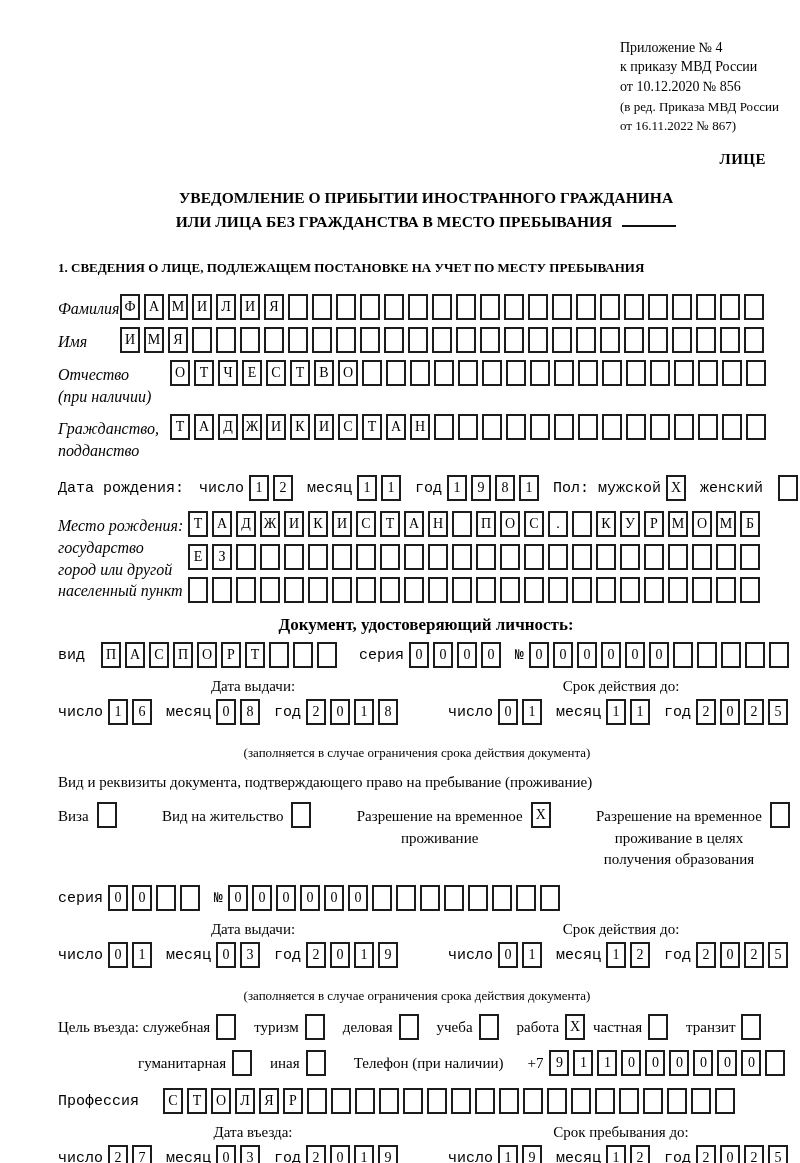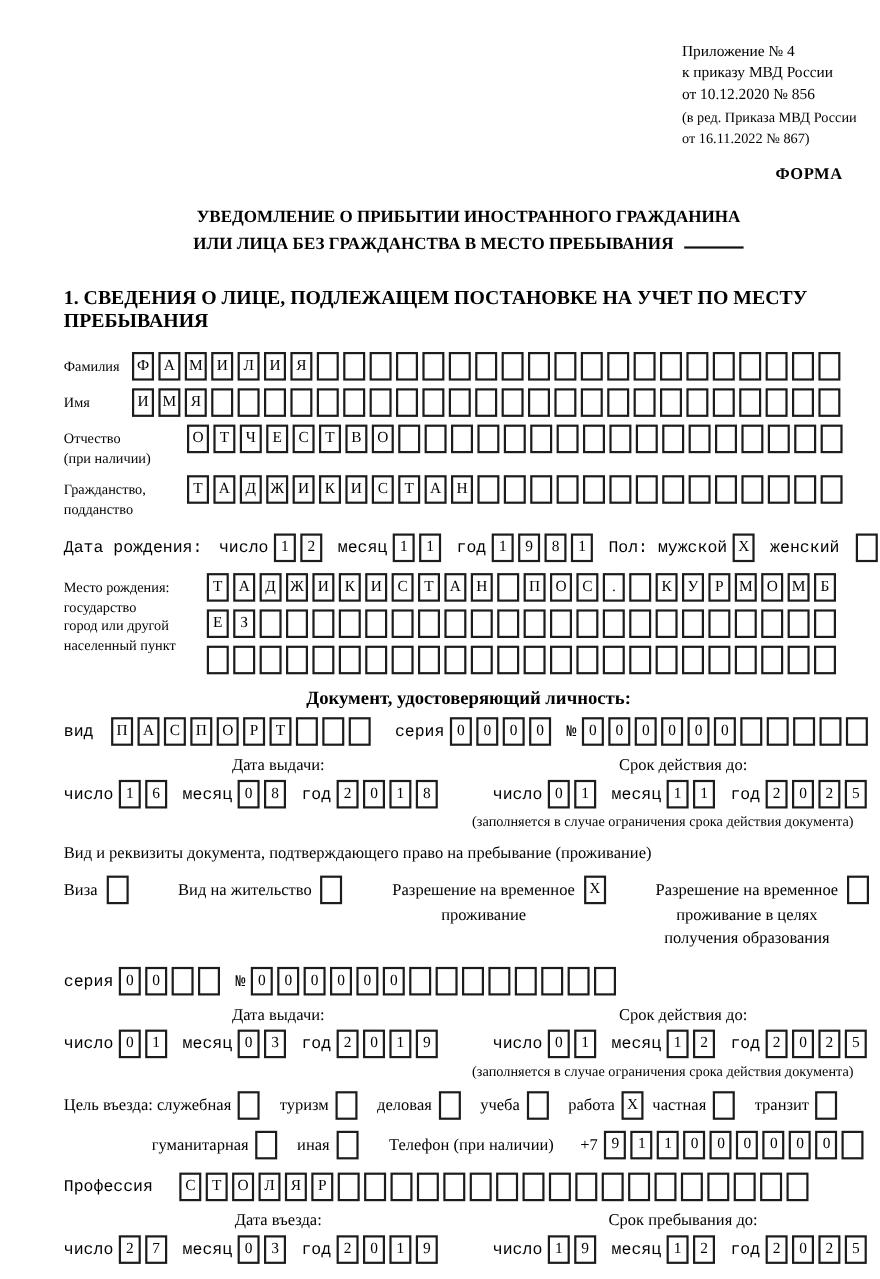--- a/index.html
+++ b/index.html
@@ -3,38 +3,38 @@
 <meta charset="utf-8">
 <style>
   html,body{margin:0;padding:0;background:#fff;}
   body{width:800px;font-family:"Liberation Serif","DejaVu Serif",serif;color:#000;}
   .page{width:800px;min-height:1163px;box-sizing:border-box;padding:38px 6px 30px 58px;}
   .hdr-block{margin-left:562px;font-size:14px;line-height:1.38;}
   .hdr-small{font-size:13px;line-height:1.35;margin-top:2px;}
   .forma{font-weight:bold;text-align:right;padding-right:28px;font-size:15px;margin-top:16px;letter-spacing:.5px;}
   .title{text-align:center;font-weight:bold;font-size:15.5px;line-height:1.55;margin-top:18px;}
   .uline{display:inline-block;width:54px;border-bottom:2px solid #111;margin-left:10px;}
-  .sec{font-weight:bold;font-size:18px;margin-top:26px;}
+  .sec{font-weight:bold;font-size:13px;margin-top:26px;}
   .row{display:flex;align-items:flex-start;margin-top:7px;}
-  .lbl{font-size:13px;padding-top:4px;flex:none;line-height:1.35;}
+  .lbl{font-size:16px;padding-top:4px;flex:none;line-height:1.35;font-style:italic;}
   .w62{width:62px;} .w112{width:112px;} .w130{width:130px;} .w100{width:100px;}
   .cells{display:flex;flex:none;}
   .cell{box-sizing:border-box;flex:none;width:20px;height:26px;border:2px solid #1c1c1c;margin-right:4px;
         display:flex;align-items:center;justify-content:center;font-size:14px;background:#fff;}
   .stack>div{margin-bottom:7px;}
   .stack>div:last-child{margin-bottom:0;}
   .center-b{font-weight:bold;text-align:center;font-size:17px;margin-top:12px;}
   .dlbl{font-size:15px;margin-right:5px;flex:none;font-family:Liberation Mono, monospace;}
   .gap18{margin-left:18px;} .gap10{margin-left:10px;} .gap24{margin-left:24px;}
   .dates{display:flex;margin-top:10px;}
   .dcol-l{width:390px;flex:none;}
   .dcol-r{flex:1;}
   .dhead{text-align:center;font-size:15px;margin-bottom:4px;}
   .dline{display:flex;align-items:center;}
-  .vnote{text-align:right;padding-right:18px;font-size:13px;margin-top:4px;}
+  .vnote{text-align:center;padding-right:18px;font-size:13px;margin-top:20px;}
   .plain{font-size:15px;margin-top:10px;line-height:1.5;}
   .visa-row{display:flex;margin-top:8px;width:100%;justify-content:space-between;align-items:flex-start;}
   .visa-item{display:flex;align-items:flex-start;}
   .visa-item .vlbl{font-size:15px;padding-top:4px;margin-right:8px;line-height:1.45;}
   .vcenter{text-align:center;}
   .purpose-line{display:flex;align-items:center;margin-top:10px;flex-wrap:nowrap;}
   .plbl{font-size:15px;margin-right:6px;flex:none;}
   .pgap{margin-left:14px;}
   .indent80{padding-left:80px;font-family:Liberation Serif, serif;}
 </style>
@@ -44,21 +44,21 @@
 <div class="page">
 
   <div class="hdr-block">
     <div>Приложение № 4</div>
     <div>к приказу МВД России</div>
     <div>от 10.12.2020 № 856</div>
     <div class="hdr-small">(в ред. Приказа МВД России</div>
     <div class="hdr-small">от 16.11.2022 № 867)</div>
   </div>
 
-  <div class="forma">ФОРМА</div>
+  <div class="forma">ЛИЦЕ</div>
 
   <div class="title">
     <div>УВЕДОМЛЕНИЕ О ПРИБЫТИИ ИНОСТРАННОГО ГРАЖДАНИНА</div>
     <div><span>ИЛИ ЛИЦА БЕЗ ГРАЖДАНСТВА В МЕСТО ПРЕБЫВАНИЯ</span><span class="uline"></span></div>
   </div>
 
   <div class="sec">1. СВЕДЕНИЯ О ЛИЦЕ, ПОДЛЕЖАЩЕМ ПОСТАНОВКЕ НА УЧЕТ ПО МЕСТУ ПРЕБЫВАНИЯ</div>
 
   <div class="row" style="margin-top:18px;">
     <span class="lbl w62">Фамилия</span>

